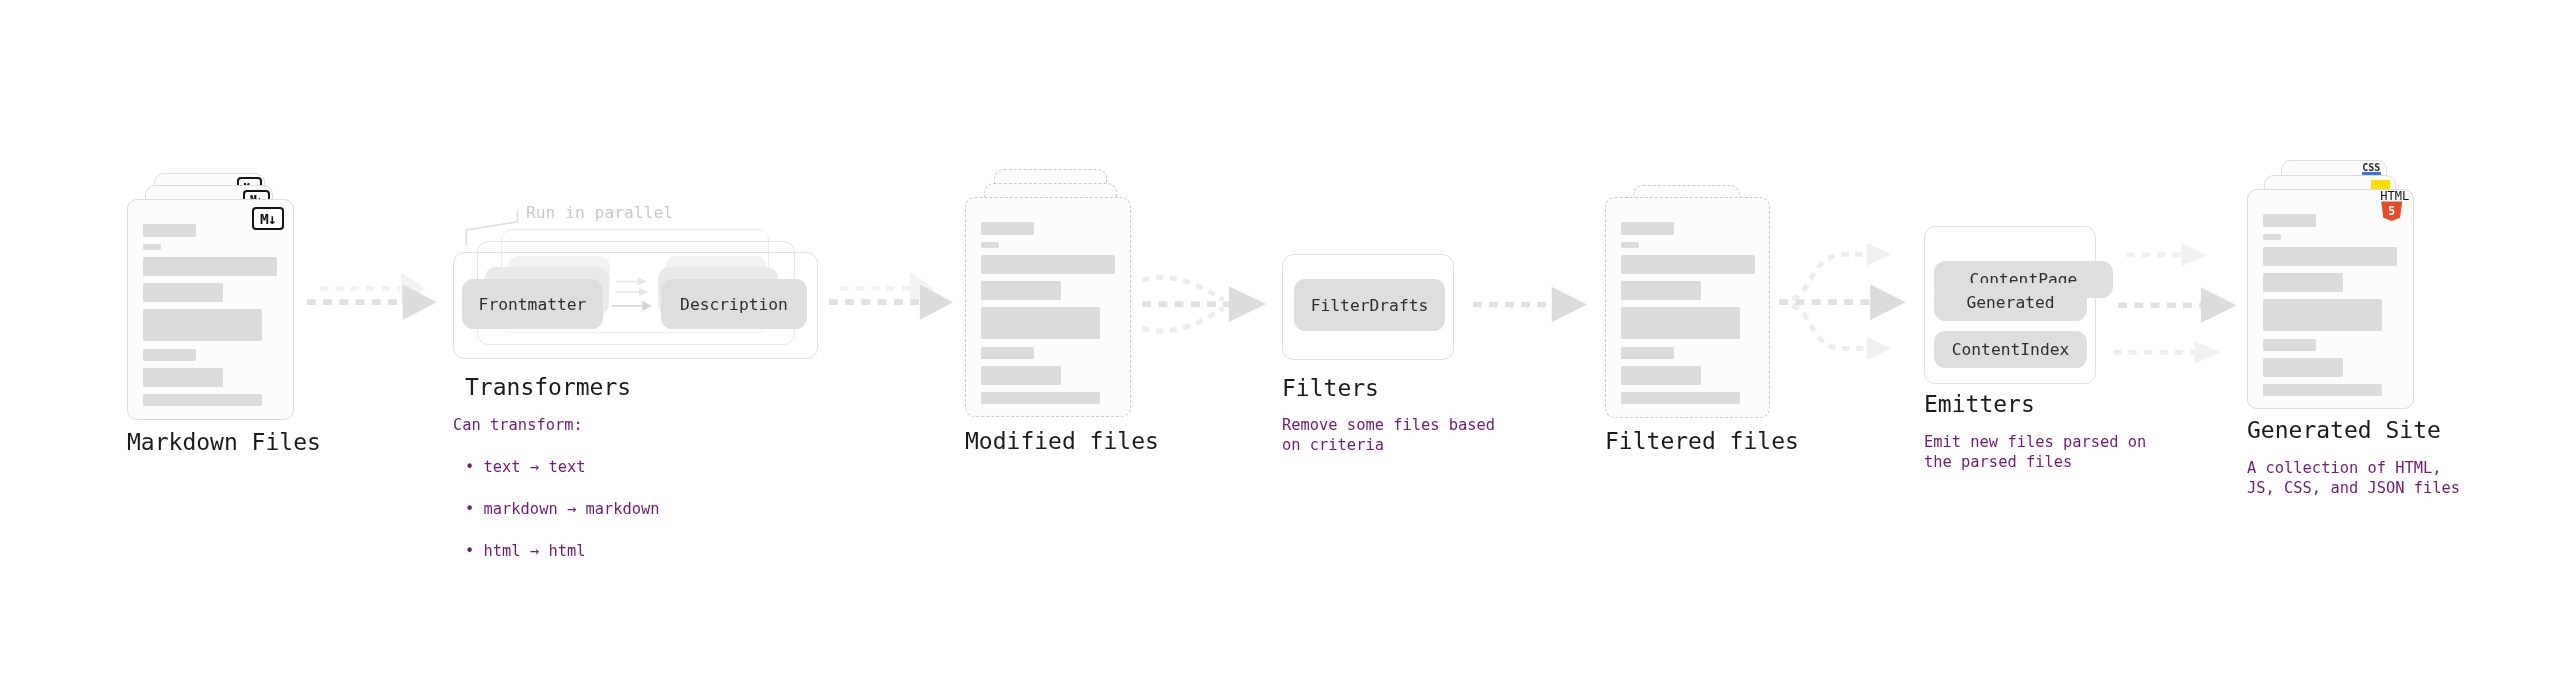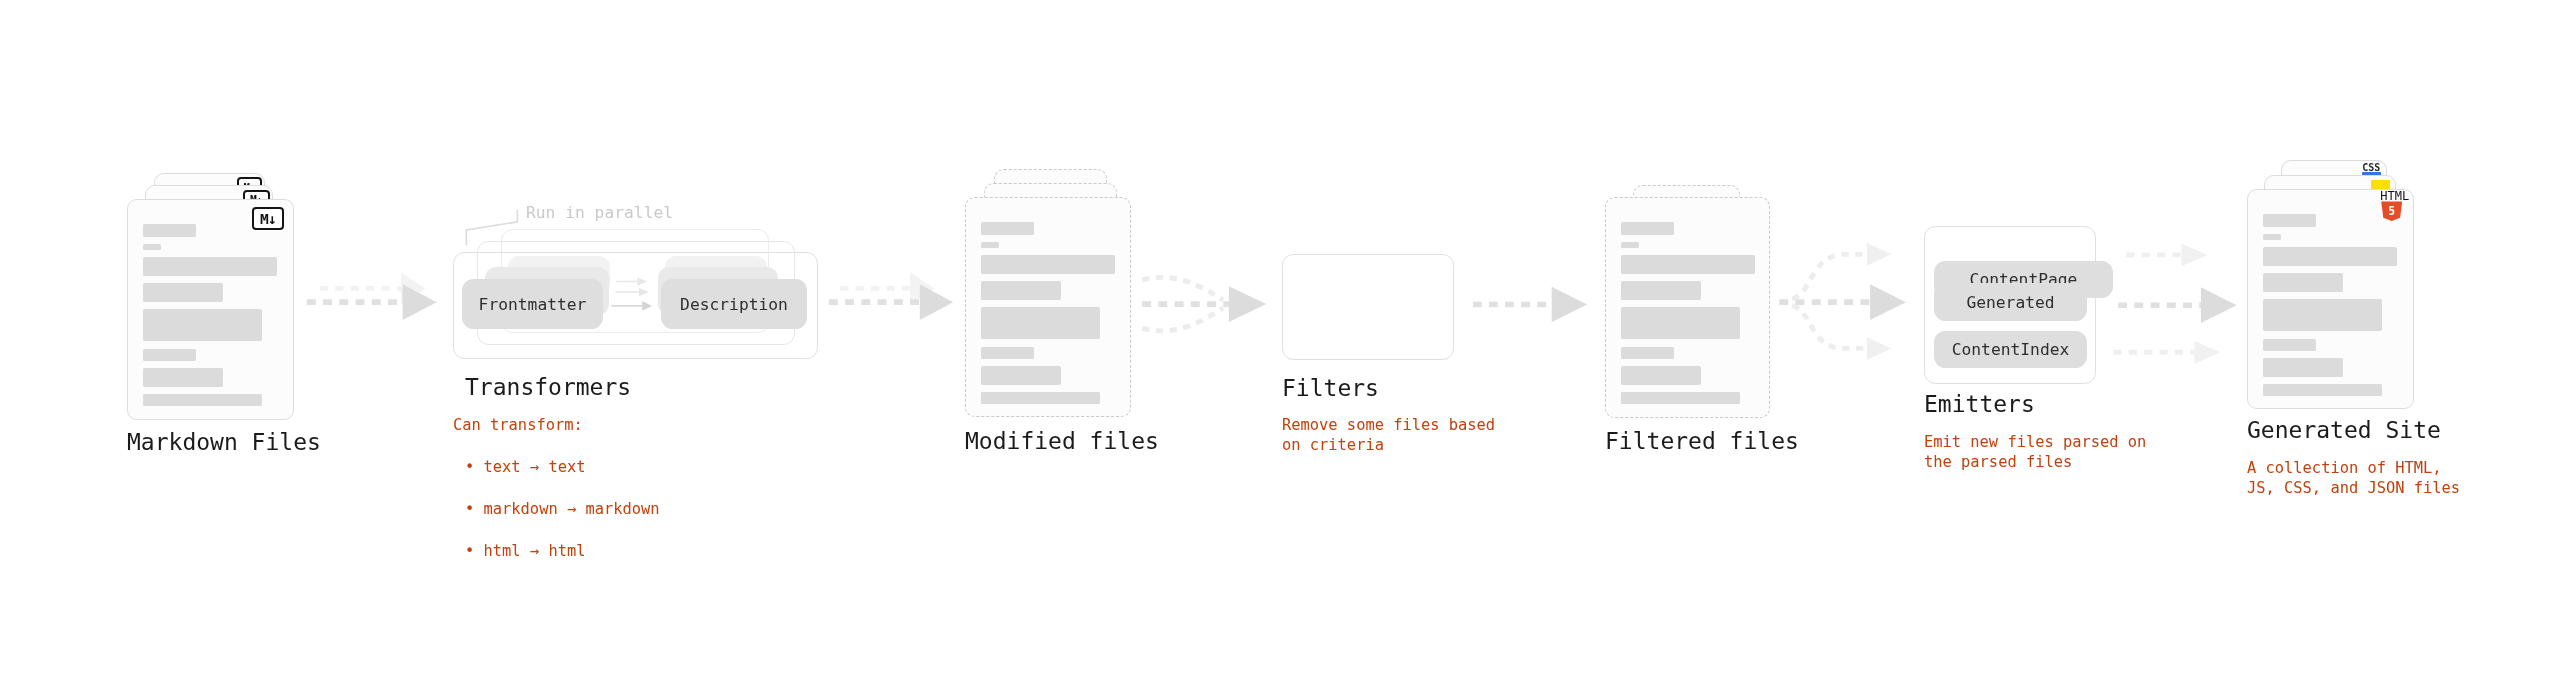--- a/index.html
+++ b/index.html
@@ -1,20 +1,20 @@
 <!DOCTYPE html>
 <html style="font-size:13px"><head>
 <meta charset="utf-8">
 <style>
   html,body{margin:0;padding:0;background:#ffffff;width:2576px;height:681px;overflow:hidden;}
   #canvas{position:relative;width:2576px;height:681px;background:#ffffff;
           font-family:"DejaVu Sans Mono","Liberation Mono",monospace;color:#1b1b1b;}
   .abs{position:absolute;}
   .title{position:absolute;font-size:23px;font-weight:500;color:#1b1b1b;line-height:1.1;white-space:pre;}
-  .caption{position:absolute;font-size:15.4px;color:#c2410c;line-height:20.3px;white-space:pre-line;}
+  .caption{position:absolute;font-size:15.4px;color:#701a75;line-height:20.3px;white-space:pre-line;}
   .note{position:absolute;font-size:16.3px;color:#c7c9cb;white-space:pre;}
   
   .card{position:absolute;background:#fcfcfc;border:1.6px solid #dcdcdc;border-radius:9.8px;box-sizing:border-box;}
   .card.dashed{border:1.6px dashed #c9c9c9;background:#fcfcfc;}
   .bars{position:absolute;left:14.6px;top:24.4px;display:flex;flex-direction:column;gap:7.3px;}
   .bar{background:#dbdbdb;border-radius:1.6px;}
   
   .mdbadge{position:absolute;border:2.4px solid #141414;border-radius:4.1px;background:#ffffff;color:#141414;
            font-weight:700;display:flex;align-items:center;justify-content:center;box-sizing:border-box;letter-spacing:-0.8px;}
   
@@ -131,20 +131,21 @@
   <div class="title" style="left:965px;top:429px;">Modified files</div>
 
   <svg class="abs" style="left:1138px;top:262px;" width="134" height="85" viewBox="0 0 165 105">
     <path d="M 5 22 C 45 12, 75 28, 105 47" stroke="#ececec" stroke-width="6" stroke-dasharray="9 8" fill="none"></path>
     <path d="M 5 82 C 45 92, 75 76, 105 57" stroke="#ececec" stroke-width="6" stroke-dasharray="9 8" fill="none"></path>
     <line x1="5" y1="52" x2="112" y2="52" stroke="#e0e0e0" stroke-width="7" stroke-dasharray="11 9"></line>
     <polygon points="112,30 112,74 158,52" fill="#dcdcdc"></polygon>
   </svg>
 
   <div class="box" style="left:1282px;top:254px;width:172px;height:106px;"></div>
+  <div class="pill" style="left:1294px;top:279px;width:151px;height:52px;"><span>FilterDrafts</span></div>
   <div class="title" style="left:1282px;top:376px;">Filters</div>
   <div class="caption" style="left:1282px;top:415px;">Remove some files based
 on criteria</div>
 
   <svg class="abs" style="left:1469px;top:286px;" width="122" height="37" viewBox="0 0 150 46">
     <line x1="4" y1="23" x2="102" y2="23" stroke="#e0e0e0" stroke-width="7" stroke-dasharray="11 9"></line>
     <polygon points="102,1 102,45 146,23" fill="#dcdcdc"></polygon>
   </svg>
 
   <div class="card dashed" style="left:1633px;top:185px;width:107px;height:81px;"></div>

